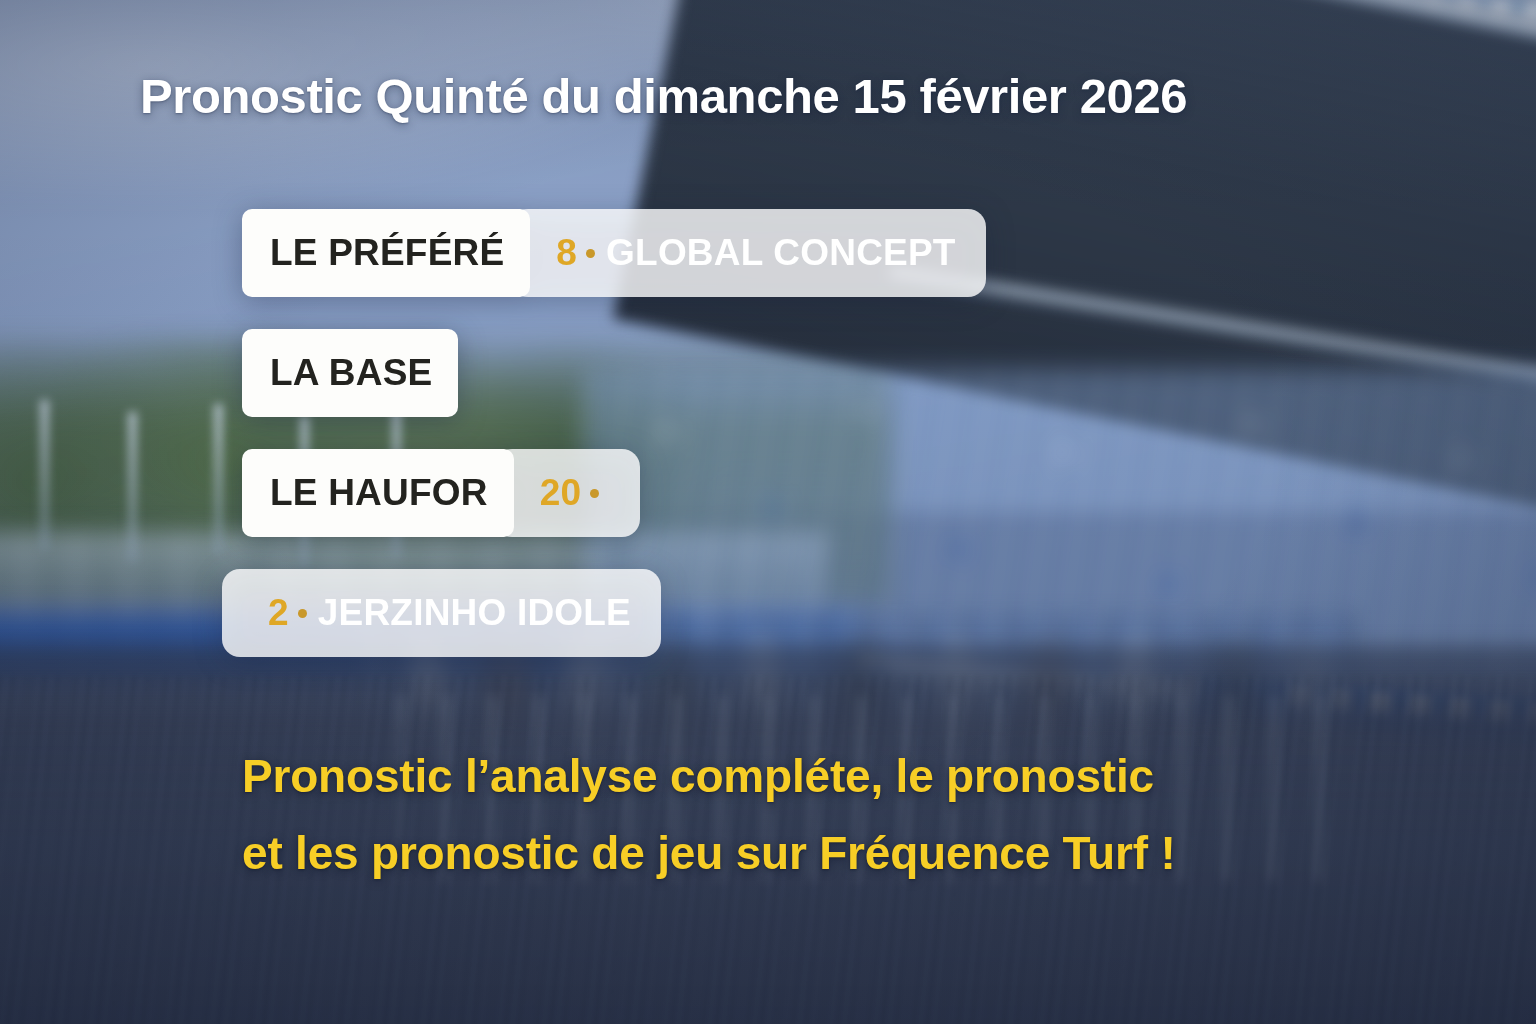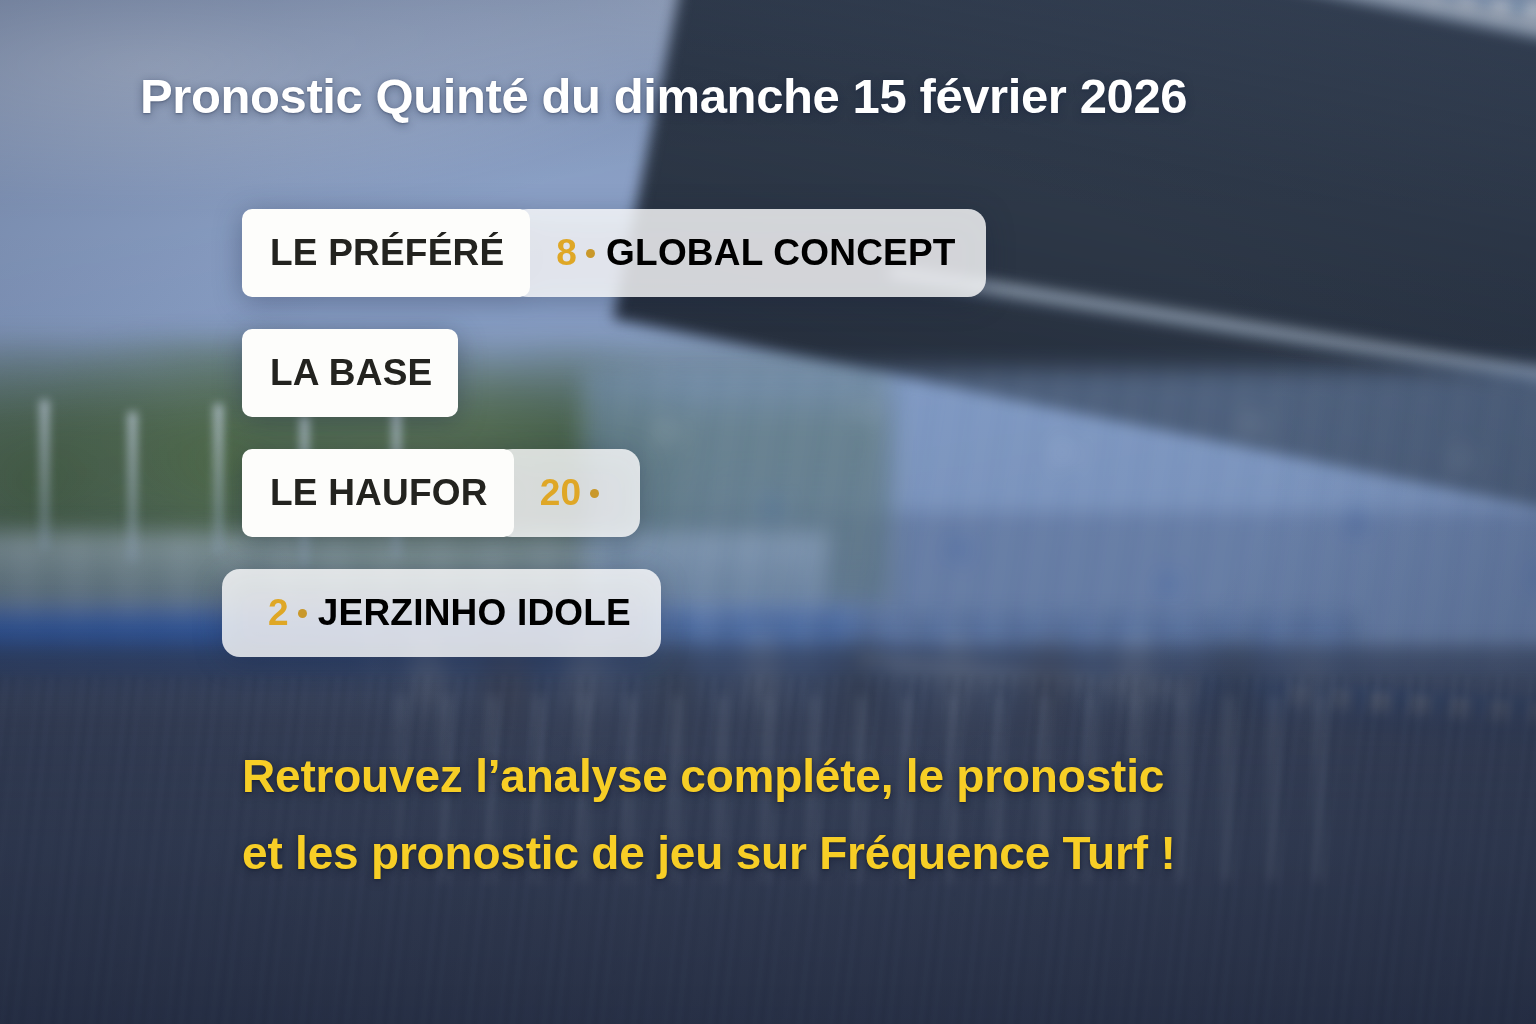--- a/index.html
+++ b/index.html
@@ -300,21 +300,21 @@
   }
   .row-pick .num { color: #dfa726; }
   .row-pick .dot {
     display: inline-block;
     margin: 0 11px 0 9px;
     width: 9px; height: 9px;
     border-radius: 50%;
     background: #c9982a;
     vertical-align: middle;
   }
-  .row-pick .horse { color: #000000; }
+  .row-pick .horse { color: #ffffff; }
 
   .cta {
     position: absolute;
     left: 242px;
     top: 738px;
     font-size: 46px;
     font-weight: 700;
     color: #f7ce26;
     line-height: 1.68;
     letter-spacing: -0.2px;
@@ -385,18 +385,18 @@
         <div class="row-pick">
           <span class="num">2</span>
           <span class="dot"></span>
           <span class="horse">JERZINHO IDOLE</span>
         </div>
       </div>
 
     </div>
 
     <div class="cta">
-      <span class="l1">Retrouvez l’analyse compléte, le pronostic</span>
+      <span class="l1">Pronostic l’analyse compléte, le pronostic</span>
       <span class="l2">et les pronostic de jeu sur Fréquence Turf !</span>
     </div>
 
   </div>
 </div>
 
 </body></html>

